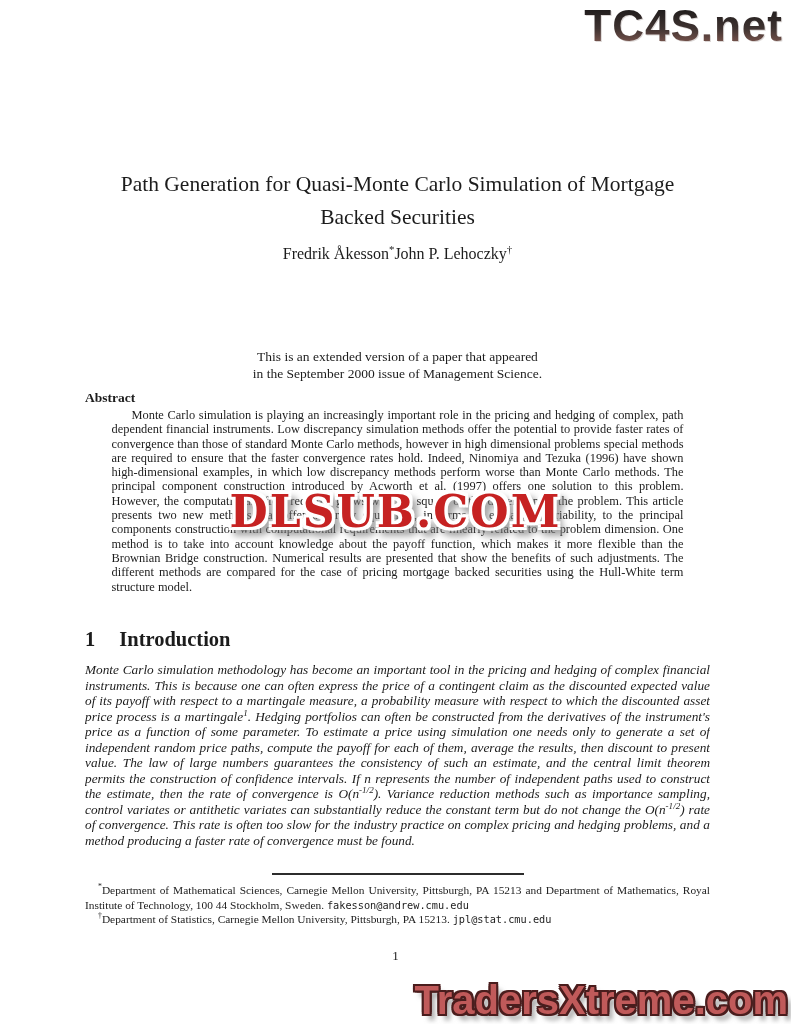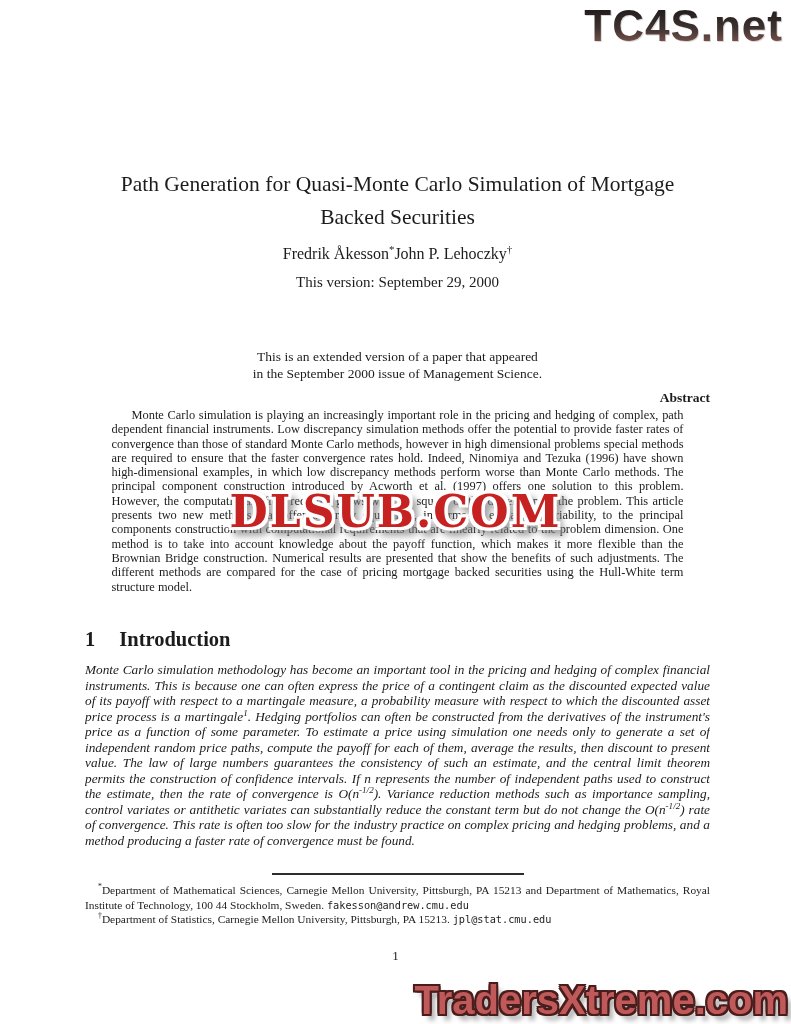--- a/index.html
+++ b/index.html
@@ -42,21 +42,21 @@
   .title{
     height:66px; margin:0 auto; width:612px;
     font-size:21.5px; font-weight:normal; line-height:33px; text-align:center;
   }
   .authors{
     margin-top:11px; height:20px; display:flex; justify-content:center; 
     font-size:16px;
   }
   .versions{ margin-top:9px; height:36px; text-align:center; font-size:15px; line-height:17.5px; }
   .note{ margin-top:38px; height:35px; text-align:center; font-size:13.5px; line-height:17px; }
-  .abstract-heading{ margin-top:7px; height:17px; text-align:right; font-size:13.5px; font-weight:bold; }
+  .abstract-heading{ margin-top:7px; height:17px; text-align:left; font-size:13.5px; font-weight:bold; }
   .abstract-body{
     margin:1px auto 0; width:572px; height:200px; overflow:hidden;
     font-size:12.4px; line-height:14.3px; text-align:justify;
   }
   .abstract-body p{ margin:0; text-indent:20px; }
   .sec-heading{
     margin:20px 0 0 0; height:26px;
     font-size:20.5px; font-weight:bold;
   }
   .sec-heading .sec-num{ margin-right:24px; }
@@ -88,21 +88,20 @@
   <div class="content">
 
     <h1 class="title">Path Generation for Quasi-Monte Carlo Simulation of Mortgage Backed Securities</h1>
 
     <div class="authors">
       <span>Fredrik Åkesson<sup>*</sup></span>
       <span>John P. Lehoczky<sup>†</sup></span>
     </div>
 
     <div class="versions">
-      <div>This version: September 29, 2000</div>
     </div>
 
     <div class="note">
       <div>This is an extended version of a paper that appeared</div>
       <div>in the September 2000 issue of Management Science.</div>
     </div>
 
     <div class="abstract-heading">Abstract</div>
 
     <div class="abstract-body">

